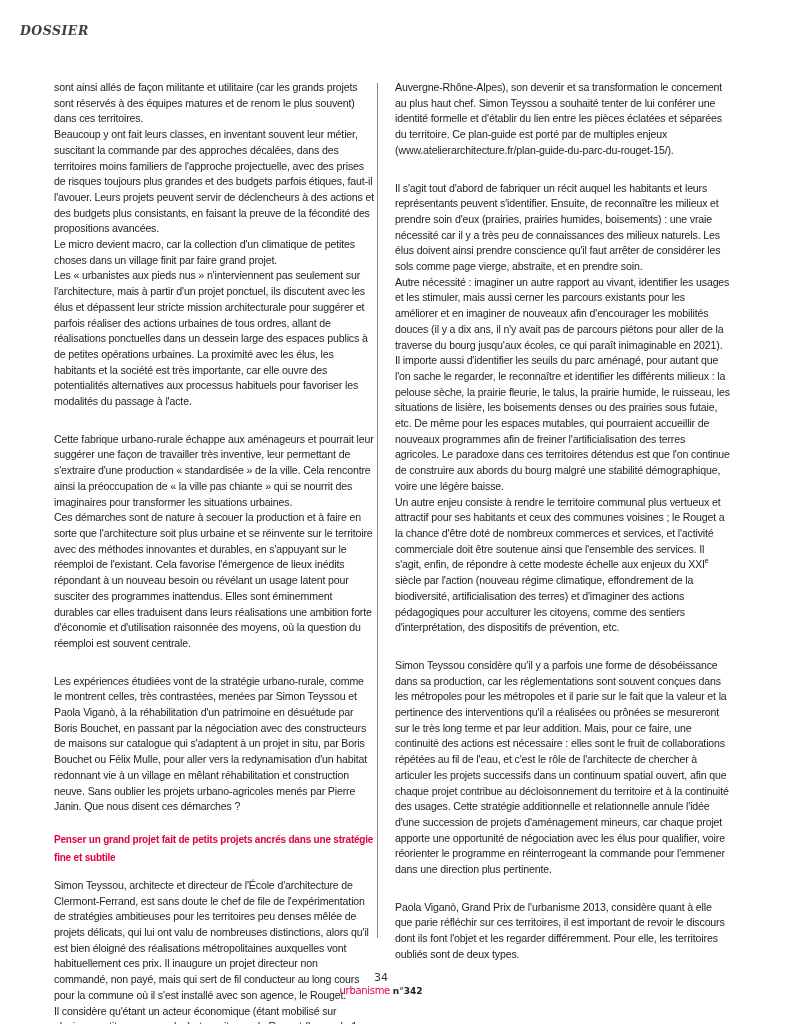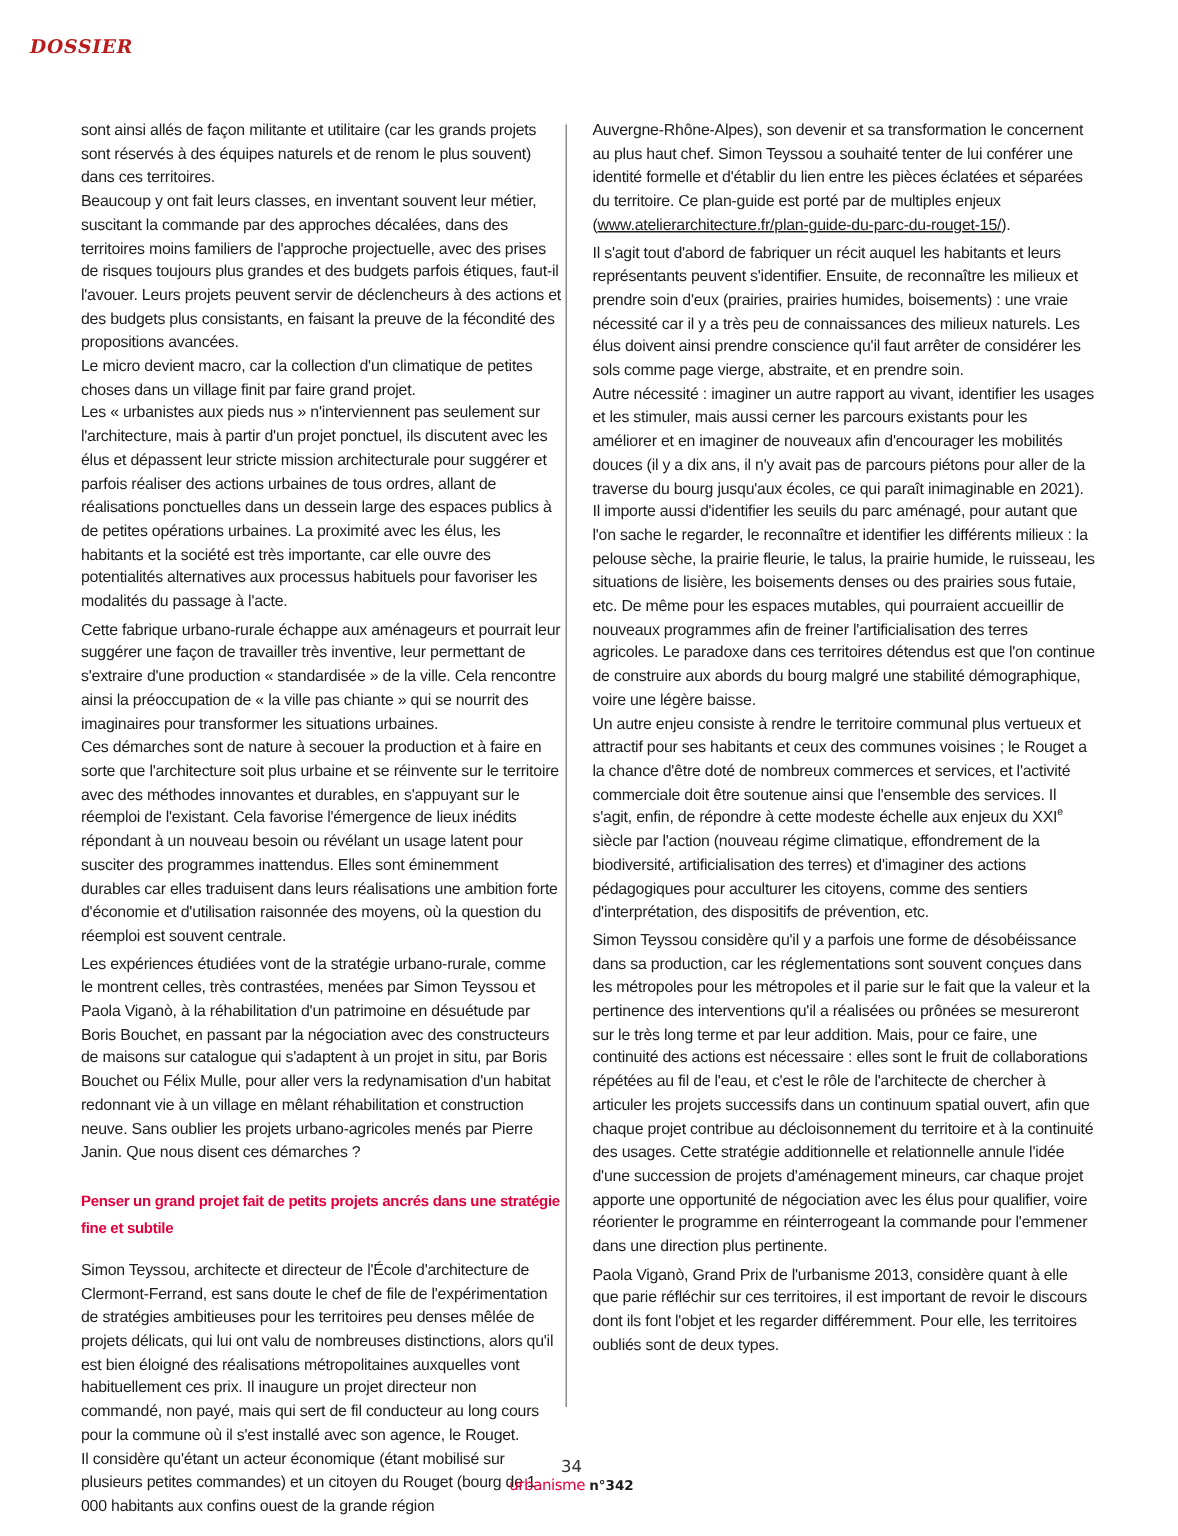--- a/index.html
+++ b/index.html
@@ -17,21 +17,21 @@
     }
     .section-label {
       position: absolute;
       left: 20px;
       top: 23px;
       font-family: "DejaVu Serif", serif;
       font-weight: bold;
       font-style: italic;
       font-size: 12.5px;
       letter-spacing: 0.5px;
-      color: #b91c1c;
+      color: #404040;
     }
     .column {
       position: absolute;
       top: 80px;
       font-size: 10.6px;
       line-height: 15.7px;
       letter-spacing: -0.15px;
     }
     .col-left {
       left: 54px;
@@ -46,33 +46,32 @@
       left: 377px;
       top: 83px;
       width: 1px;
       height: 855px;
       background: #8a8a8a;
     }
     .para {
       margin: 0;
     }
     .para.gap {
-      margin-top: 3px;
+      margin-top: 22px;
     }
     .subhead {
       margin: 16px 0 11px 0;
       color: #e2003c;
       font-weight: bold;
       font-size: 10px;
       line-height: 18px;
       letter-spacing: -0.2px;
     }
     .link {
       color: #1d1d1b;
-      text-decoration: underline;
     }
     .italic { }
     .sup {
       font-size: 7px;
       vertical-align: super;
       line-height: 0;
     }
     .footer {
       position: absolute;
       left: 0;
@@ -104,21 +103,21 @@
       font-family: "DejaVu Sans", sans-serif;
       font-size: 9px;
     }
   </style>
 </head>
 <body>
 
 <div class="section-label">DOSSIER</div>
 
 <div class="column col-left">
-  <p class="para">sont ainsi allés de façon militante et utilitaire (car les grands projets sont réservés à des équipes naturels et de renom le plus souvent) dans ces territoires.</p>
+  <p class="para">sont ainsi allés de façon militante et utilitaire (car les grands projets sont réservés à des équipes matures et de renom le plus souvent) dans ces territoires.</p>
   <p class="para">Beaucoup y ont fait leurs classes, en inventant souvent leur métier, suscitant la commande par des approches décalées, dans des territoires moins familiers de l'approche projectuelle, avec des prises de risques toujours plus grandes et des budgets parfois étiques, faut-il l'avouer. Leurs projets peuvent servir de déclencheurs à des actions et des budgets plus consistants, en faisant la preuve de la fécondité des propositions avancées.</p>
   <p class="para">Le micro devient macro, car la collection d'un climatique de petites choses dans un village finit par faire grand projet.</p>
   <p class="para">Les « urbanistes aux pieds nus » n'interviennent pas seulement sur l'architecture, mais à partir d'un projet ponctuel, ils discutent avec les élus et dépassent leur stricte mission architecturale pour suggérer et parfois réaliser des actions urbaines de tous ordres, allant de réalisations ponctuelles dans un dessein large des espaces publics à de petites opérations urbaines. La proximité avec les élus, les habitants et la société est très importante, car elle ouvre des potentialités alternatives aux processus habituels pour favoriser les modalités du passage à l'acte.</p>
   <p class="para gap">Cette fabrique urbano-rurale échappe aux aménageurs et pourrait leur suggérer une façon de travailler très inventive, leur permettant de s'extraire d'une production « standardisée » de la ville. Cela rencontre ainsi la préoccupation de « la ville pas chiante » qui se nourrit des imaginaires pour transformer les situations urbaines.</p>
   <p class="para">Ces démarches sont de nature à secouer la production et à faire en sorte que l'architecture soit plus urbaine et se réinvente sur le territoire avec des méthodes innovantes et durables, en s'appuyant sur le réemploi de l'existant. Cela favorise l'émergence de lieux inédits répondant à un nouveau besoin ou révélant un usage latent pour susciter des programmes inattendus. Elles sont éminemment durables car elles traduisent dans leurs réalisations une ambition forte d'économie et d'utilisation raisonnée des moyens, où la question du réemploi est souvent centrale.</p>
   <p class="para gap"><span>Les expériences étudiées vont de la stratégie urbano-rurale, comme le montrent celles, très contrastées, menées par Simon Teyssou et Paola Viganò, à la réhabilitation d'un patrimoine en désuétude par Boris Bouchet, en passant par la négociation avec des constructeurs de maisons sur catalogue qui s'adaptent à un projet </span><span class="italic">in situ</span><span>, par Boris Bouchet ou Félix Mulle, pour aller vers la redynamisation d'un habitat redonnant vie à un village en mêlant réhabilitation et construction neuve. Sans oublier les projets urbano-agricoles menés par Pierre Janin. Que nous disent ces démarches ?</span></p>
   <h2 class="subhead">Penser un grand projet fait de petits projets ancrés dans une stratégie fine et subtile</h2>
   <p class="para">Simon Teyssou, architecte et directeur de l'École d'architecture de Clermont-Ferrand, est sans doute le chef de file de l'expérimentation de stratégies ambitieuses pour les territoires peu denses mêlée de projets délicats, qui lui ont valu de nombreuses distinctions, alors qu'il est bien éloigné des réalisations métropolitaines auxquelles vont habituellement ces prix. Il inaugure un projet directeur non commandé, non payé, mais qui sert de fil conducteur au long cours pour la commune où il s'est installé avec son agence, le Rouget.</p>
   <p class="para">Il considère qu'étant un acteur économique (étant mobilisé sur plusieurs petites commandes) et un citoyen du Rouget (bourg de 1 000 habitants aux confins ouest de la grande région</p>
 </div>

